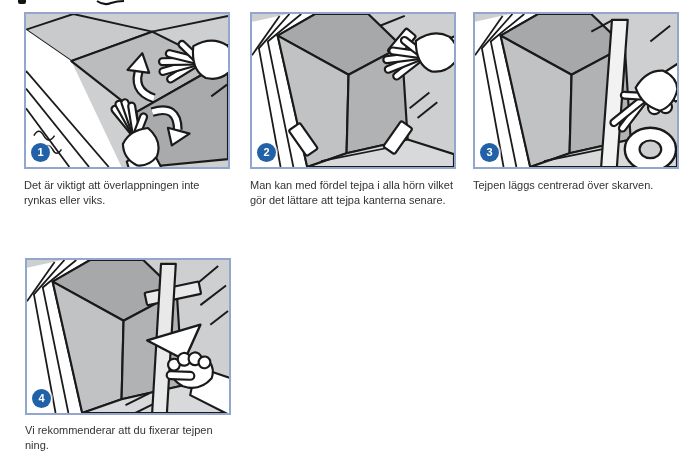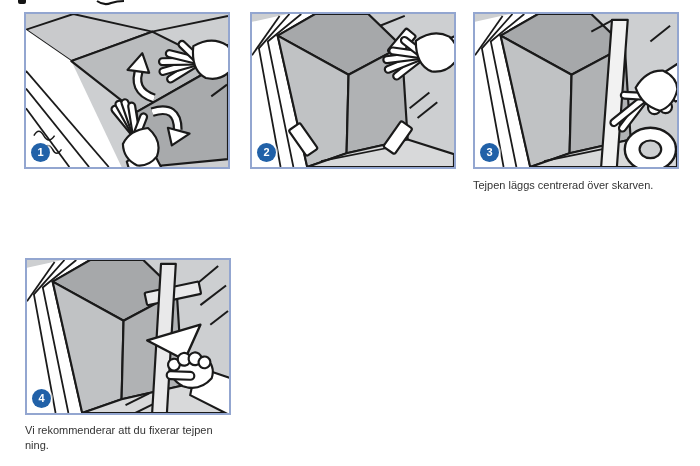--- a/index.html
+++ b/index.html
@@ -224,20 +224,28 @@
           <circle cx="-1" cy="-11" r="6.5"></circle>
           <circle cx="10" cy="-10" r="6.5"></circle>
           <circle cx="19" cy="-5" r="6"></circle>
           <rect x="-20" y="2" width="28" height="8" rx="4" transform="rotate(10)"></rect>
         </g>
       </g>
     </svg>
     <div class="badge">4</div>
   </div>
 
+  <div class="caption" style="left:24px;top:178px;width:206px;">
+    <div>Det är viktigt att överlappningen inte</div>
+    <div>rynkas eller viks.</div>
+  </div>
+  <div class="caption" style="left:250px;top:178px;width:218px;">
+    <div>Man kan med fördel tejpa i alla hörn vilket</div>
+    <div>gör det lättare att tejpa kanterna senare.</div>
+  </div>
   <div class="caption" style="left:473px;top:178px;width:218px;">
     <div>Tejpen läggs centrerad över skarven.</div>
   </div>
   <div class="caption" style="left:25px;top:423px;width:218px;">
     <div>Vi rekommenderar att du fixerar tejpen</div>
     <div>ning.</div>
   </div>
 
 </div>
 

